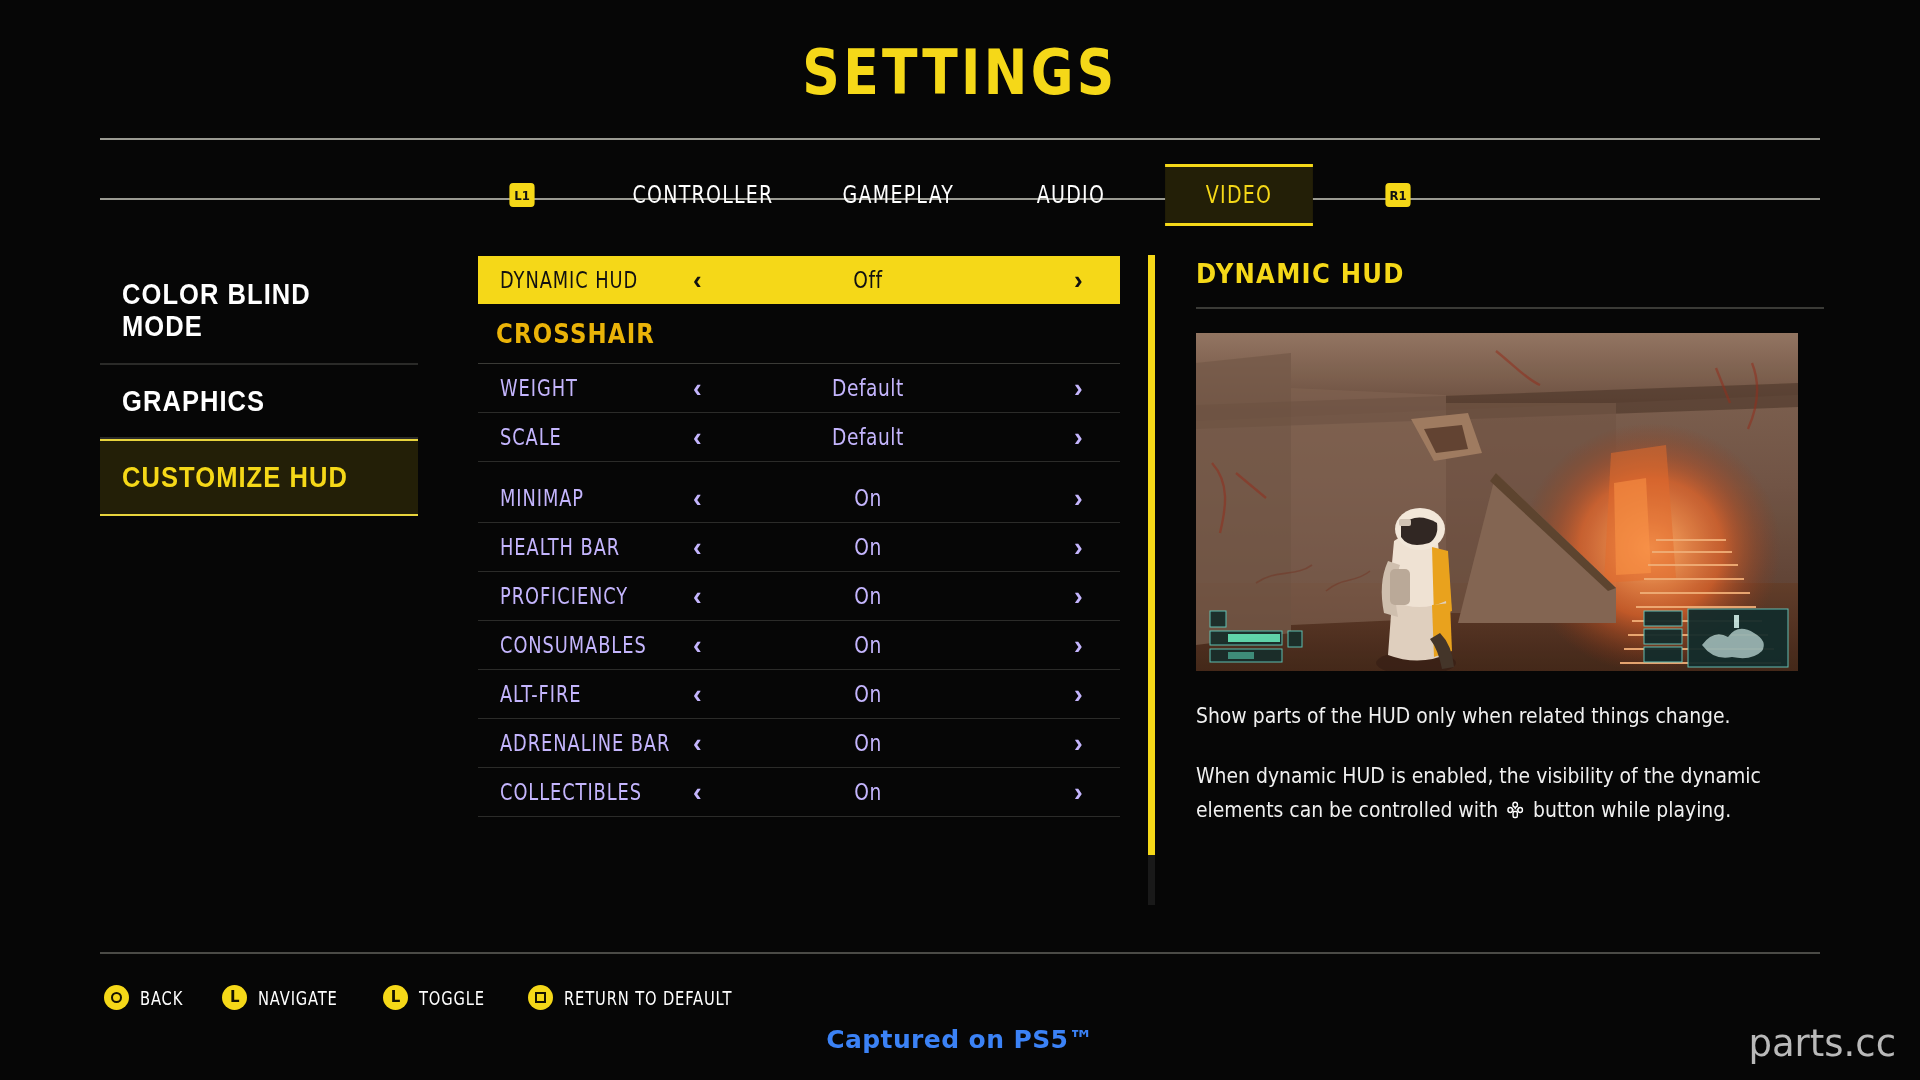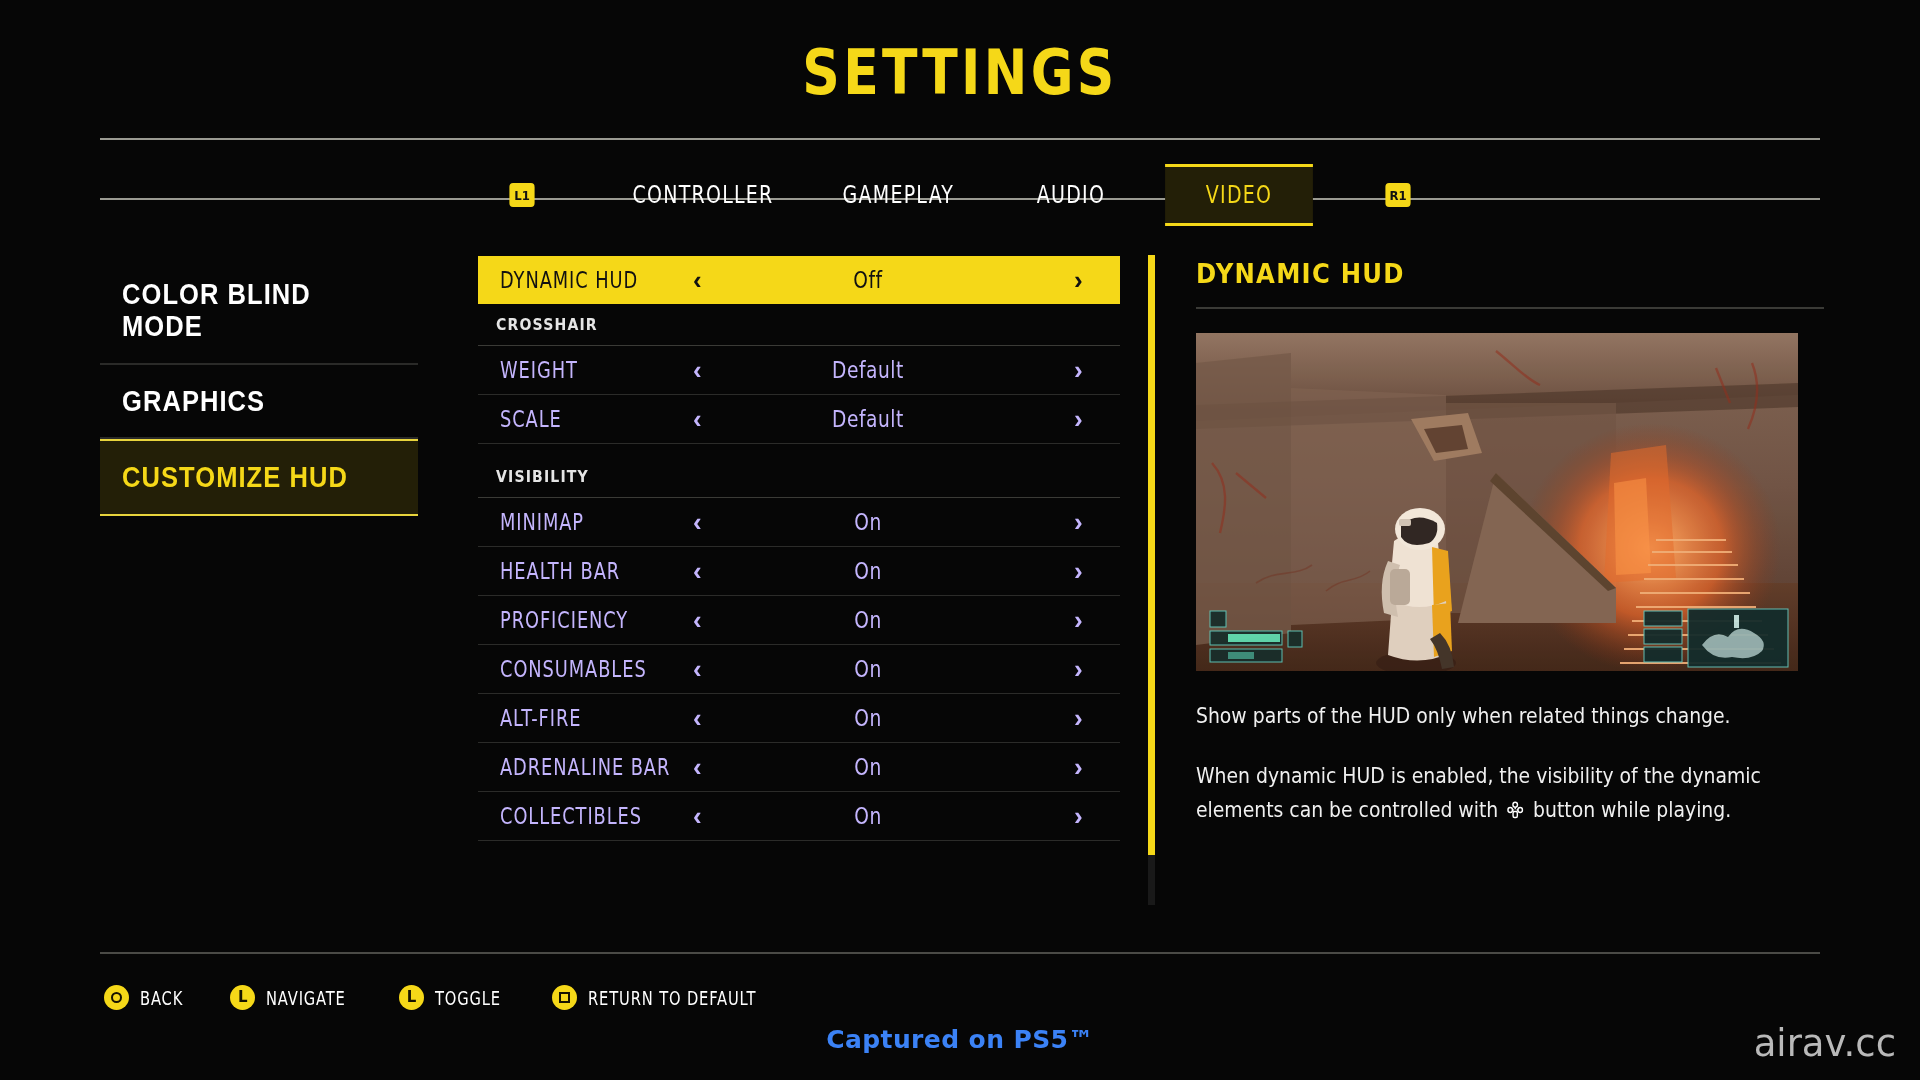--- a/index.html
+++ b/index.html
@@ -75,22 +75,22 @@
   .arrow-l { position:absolute; left:215px; font-size:26px; font-weight:bold; line-height:1; }
   .opt-value {
     position:absolute; left:280px; width:220px; text-align:center;
     font-size:23px; letter-spacing:0.6px;
     font-family:"DejaVu Sans Condensed","DejaVu Sans", sans-serif;
     transform:scaleX(0.9);
   }
   .arrow-r { position:absolute; left:596px; font-size:26px; font-weight:bold; line-height:1; }
 
   .section-head {
-    height:42px; display:flex; align-items:center; padding-left:18px;
-    color:#e5e5e5; font-size:16px; font-weight:bold; letter-spacing:1.3px;
+    height:60px; display:flex; align-items:center; padding-left:18px;
+    color:#eab308; font-size:26px; font-weight:bold; letter-spacing:1.3px;
     border-bottom:1px solid #3a3a36;
     font-family:"DejaVu Sans", sans-serif;
   }
   .section-head span{ display:block; transform:scaleX(0.88); transform-origin:left; }
   .spacer-row { height:12px; }
 
   
   .scroll-track { position:absolute; left:1148px; top:255px; width:7px; height:650px; background:#191919; }
   .scroll-thumb { position:absolute; left:0; top:0; width:7px; height:600px; background:#f5d818; }
 
@@ -110,21 +110,21 @@
   .desc {
     margin-top:28px; color:#f0f0f0; font-size:22px; line-height:34px;
     font-family:"DejaVu Sans Condensed","DejaVu Sans", sans-serif;
     transform:scaleX(0.95); transform-origin:left top; width:660px;
   }
   .desc p + p { margin-top:26px; }
   .dpad-glyph{ display:inline-block; vertical-align:-2px; width:18px; height:18px; margin:0 3px; }
 
   
   .footer-line { position:absolute; left:100px; top:952px; width:1720px; height:2px; background:#4a4a46; }
-  .hints { position:absolute; left:104px; top:985px; display:flex; align-items:center; gap:40px; }
+  .hints { position:absolute; left:104px; top:985px; display:flex; align-items:center; gap:32px; }
   .hint { display:flex; align-items:center; gap:11px; }
   .hint-txt {
     color:#fff; font-size:19px; letter-spacing:1px;
     font-family:"DejaVu Sans Condensed","DejaVu Sans", sans-serif;
     transform:scaleX(0.86); transform-origin:left center; white-space:nowrap;
   }
   .btn-icon {
     width:25px; height:25px; border-radius:50%; background:#f5d818;
     display:flex; align-items:center; justify-content:center; flex:0 0 auto;
   }
@@ -198,23 +198,20 @@
     </div>
     <div class="opt-row">
       <div class="opt-label">SCALE</div>
       <div class="arrow-l">‹</div>
       <div class="opt-value">Default</div>
       <div class="arrow-r">›</div>
     </div>
 
     <div class="spacer-row"></div>
 
-    <div class="section-head">
-      <span>VISIBILITY</span>
-    </div>
 
     <div class="opt-row">
       <div class="opt-label">MINIMAP</div>
       <div class="arrow-l">‹</div>
       <div class="opt-value">On</div>
       <div class="arrow-r">›</div>
     </div>
     <div class="opt-row">
       <div class="opt-label">HEALTH BAR</div>
       <div class="arrow-l">‹</div>
@@ -412,15 +409,15 @@
     </div>
     <div class="hint">
       <div class="btn-icon">
           <div class="ico-square"></div>
         </div>
       <div class="hint-txt">RETURN TO DEFAULT</div>
     </div>
   </div>
 
   <div class="captured">Captured on PS5™</div>
-  <div class="watermark">airav.cc</div>
+  <div class="watermark">parts.cc</div>
 
 </div>
 
 </body></html>

